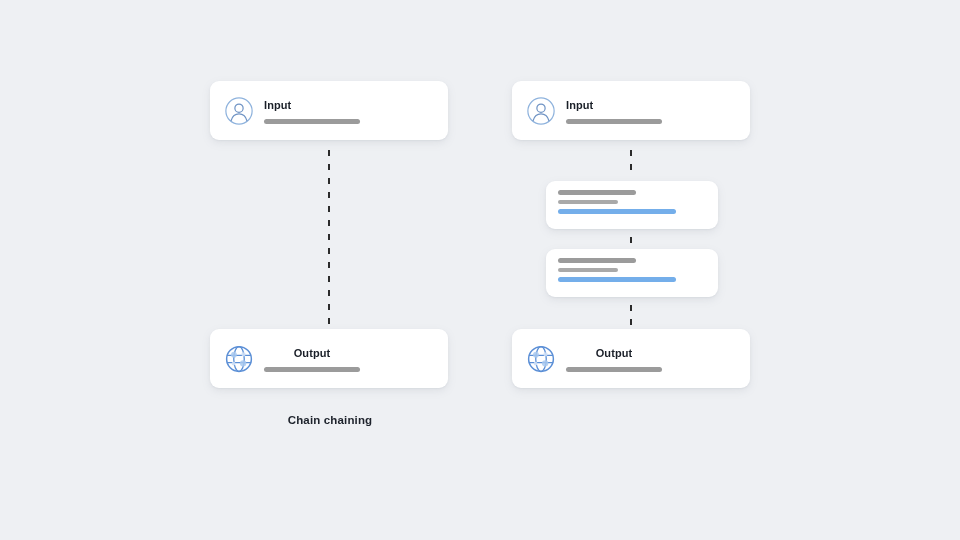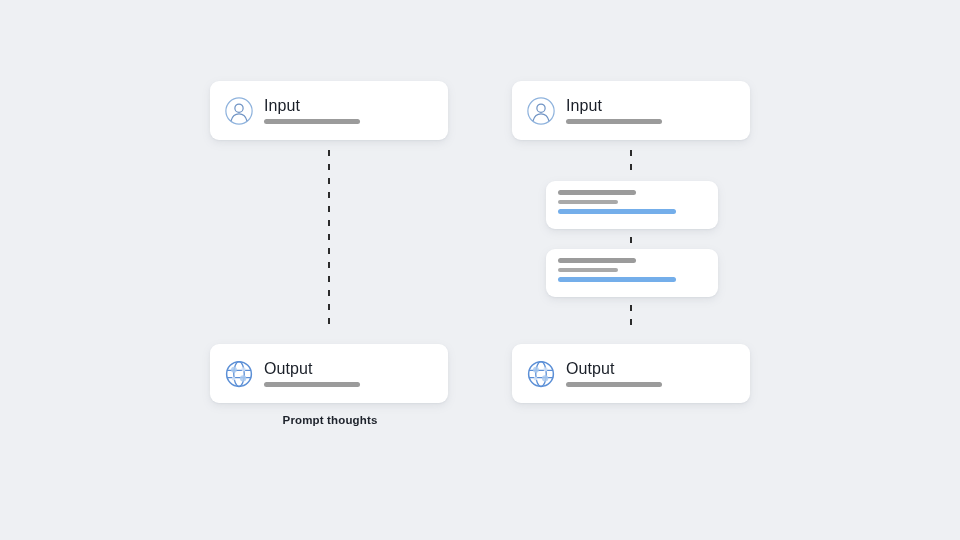--- a/index.html
+++ b/index.html
@@ -41,38 +41,38 @@
   .io-card {
     left: 30px;
     width: 238px;
     height: 59px;
     display: flex;
     align-items: center;
     padding-left: 14px;
     box-sizing: border-box;
   }
   .io-card.input-card  { top: 81px; }
-  .io-card.output-card { top: 344px; }
+  .io-card.output-card { top: 329px; text-align: center; }
 
   .io-icon {
     width: 30px;
     height: 30px;
     flex: 0 0 30px;
     margin-right: 10px;
     display: block;
   }
 
   .io-body {
     display: flex;
     flex-direction: column;
     justify-content: center;
   }
   .io-label {
-    font-size: 16px;
-    font-weight: 400;
+    font-size: 11px;
+    font-weight: 700;
     color: #1a1f28;
     line-height: 15px;
     letter-spacing: 0.1px;
     margin-bottom: 6px;
   }
   .io-bar {
     height: 5px;
     width: 96px;
     border-radius: 3px;
     background: #9b9b9b;
@@ -160,21 +160,21 @@
         <circle cx="20.4" cy="20.6" r="3.4" fill="#a9c9ef" opacity="0.85"></circle>
         <circle cx="20.8" cy="11.0" r="2.3" fill="#cfe0f6" opacity="0.9"></circle>
         <circle cx="10.2" cy="20.9" r="2.1" fill="#cfe0f6" opacity="0.9"></circle>
       </svg>
       <div class="io-body">
         <div class="io-label">Output</div>
         <div class="io-bar"></div>
       </div>
     </div>
 
-    <div class="caption">Prompt thoughts</div>
+    <div class="caption">Chain chaining</div>
   </div>
 
   <div class="column" id="col-right">
 
     <div class="card io-card input-card">
       <svg class="io-icon" viewBox="0 0 32 32">
         <circle cx="16" cy="16" r="14" fill="#ffffff" stroke="#8fb3dd" stroke-width="1.3"></circle>
         <circle cx="16" cy="13" r="4.4" fill="none" stroke="#6f93c4" stroke-width="1.3"></circle>
         <path d="M7.6 26.2c1.3-4.6 4.6-7.1 8.4-7.1s7.1 2.5 8.4 7.1" fill="none" stroke="#6f93c4" stroke-width="1.3" stroke-linecap="round"></path>
       </svg>

